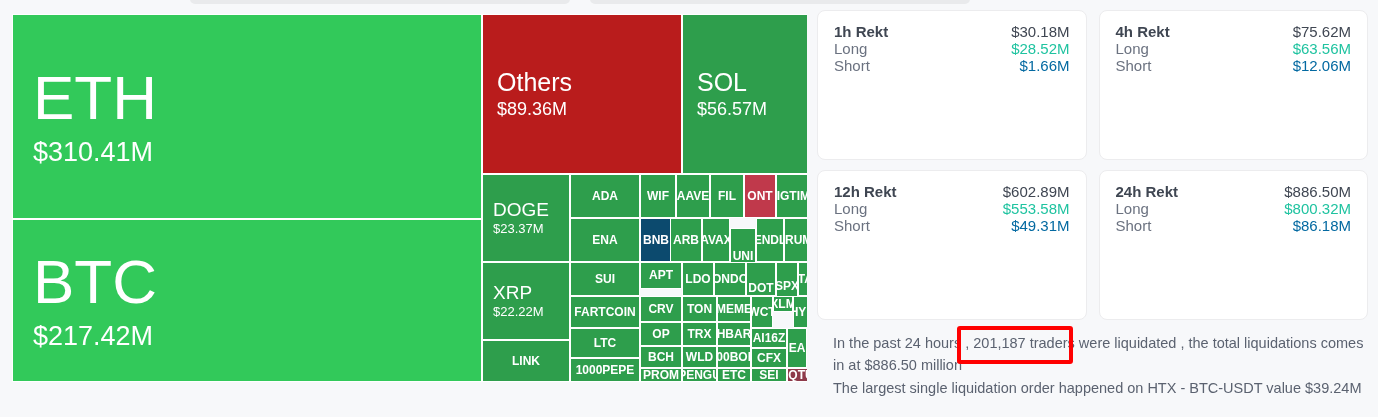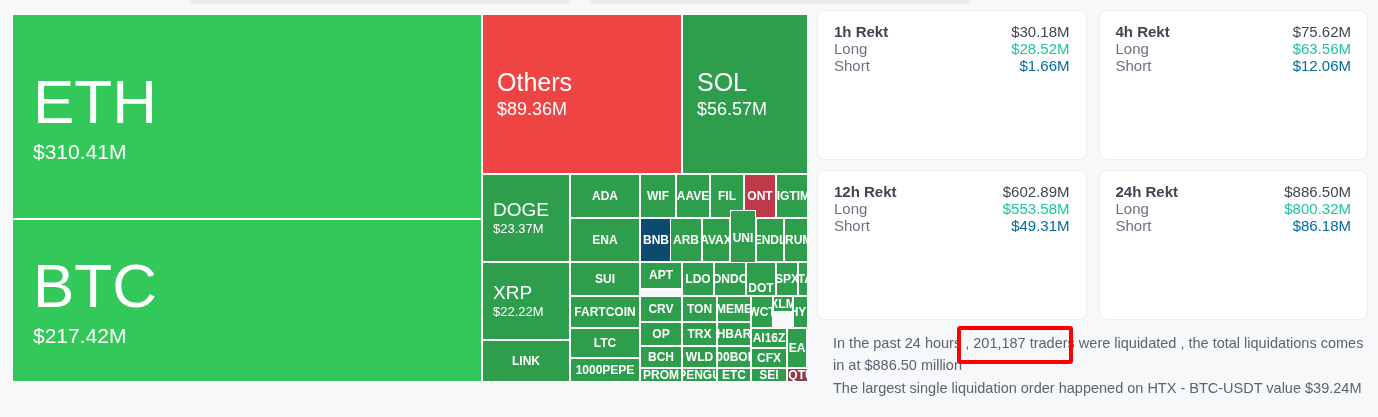--- a/index.html
+++ b/index.html
@@ -65,21 +65,21 @@
   .tile .sym {
     font-weight: 400;
     line-height: 1.05;
   }
   .tile .val {
     line-height: 1.15;
     margin-top: 6px;
   }
   
   .t-xxl .sym { font-size: 62px; padding-left: 20px; }
-  .t-xxl .val { font-size: 21px; padding-left: 20px; }
+  .t-xxl .val { font-size: 27px; padding-left: 20px; }
   .t-lg  .sym { font-size: 25px; padding-left: 14px; }
   .t-lg  .val { font-size: 18px; padding-left: 14px; margin-top: 4px; }
   .t-md  .sym { font-size: 19px; padding-left: 10px; }
   .t-md  .val { font-size: 13px; padding-left: 10px; margin-top: 2px; }
   .t-sm  { align-items: center; justify-content: center; }
   .t-sm  .sym { font-size: 12px; font-weight: 700; padding: 0 3px; }
   .t-xs  { align-items: center; justify-content: center; }
   .t-xs  .sym { font-size: 12px; font-weight: 700; padding: 0 2px; }
 
   
@@ -151,21 +151,21 @@
   <div class="treemap-wrap">
     <div class="treemap" id="treemap">
         <div class="tile t-xxl" style="left: 0px; top: 0px; width: 470px; height: 205px; background: rgb(50, 201, 90);">
           <div class="sym">ETH</div>
           <div class="val">$310.41M</div>
         </div>
         <div class="tile t-xxl" style="left: 0px; top: 205px; width: 470px; height: 163px; background: rgb(50, 201, 90);">
           <div class="sym">BTC</div>
           <div class="val">$217.42M</div>
         </div>
-        <div class="tile t-lg" style="left: 470px; top: 0px; width: 200px; height: 160px; background: #ef4444;">
+        <div class="tile t-lg" style="left: 470px; top: 0px; width: 200px; height: 160px; background: #b91c1c;">
           <div class="sym">Others</div>
           <div class="val">$89.36M</div>
         </div>
         <div class="tile t-lg" style="left: 670px; top: 0px; width: 128px; height: 160px; background: rgb(46, 158, 76);">
           <div class="sym">SOL</div>
           <div class="val">$56.57M</div>
         </div>
         <div class="tile t-md" style="left: 470px; top: 160px; width: 88px; height: 88px; background: rgb(46, 158, 76);">
           <div class="sym">DOGE</div>
           <div class="val">$23.37M</div>
@@ -212,21 +212,21 @@
         </div>
         <div class="tile t-sm" style="left: 628px; top: 204px; width: 32px; height: 44px; background: #0c4a6e;">
           <div class="sym">BNB</div>
         </div>
         <div class="tile t-sm" style="left: 658px; top: 204px; width: 32px; height: 44px; background: rgb(46, 158, 76);">
           <div class="sym">ARB</div>
         </div>
         <div class="tile t-sm" style="left: 690px; top: 204px; width: 28px; height: 44px; background: rgb(46, 158, 76);">
           <div class="sym">AVAX</div>
         </div>
-        <div class="tile t-sm" style="left: 718px; top: 196px; width: 26px; height: 56px; background: rgb(46, 158, 76);">
+        <div class="tile t-sm" style="left: 718px; top: 214px; width: 26px; height: 56px; background: rgb(46, 158, 76);">
           <div class="sym">UNI</div>
         </div>
         <div class="tile t-sm" style="left: 744px; top: 204px; width: 28px; height: 44px; background: rgb(46, 158, 76);">
           <div class="sym">PENDLE</div>
         </div>
         <div class="tile t-sm" style="left: 772px; top: 204px; width: 30px; height: 44px; background: rgb(46, 158, 76);">
           <div class="sym">TRUMP</div>
         </div>
         <div class="tile t-sm" style="left: 628px; top: 248px; width: 42px; height: 27px; background: rgb(46, 158, 76);">
           <div class="sym">APT</div>
@@ -245,21 +245,21 @@
         </div>
         <div class="tile t-sm" style="left: 670px; top: 248px; width: 32px; height: 34px; background: rgb(46, 158, 76);">
           <div class="sym">LDO</div>
         </div>
         <div class="tile t-sm" style="left: 702px; top: 248px; width: 32px; height: 34px; background: rgb(46, 158, 76);">
           <div class="sym">ONDO</div>
         </div>
         <div class="tile t-sm" style="left: 734px; top: 248px; width: 30px; height: 34px; background: rgb(46, 158, 76); justify-content: flex-end;">
           <div class="sym">DOT</div>
         </div>
-        <div class="tile t-sm" style="left: 764px; top: 248px; width: 22px; height: 34px; background: rgb(46, 158, 76);">
+        <div class="tile t-sm" style="left: 764px; top: 248px; width: 22px; height: 48px; background: rgb(46, 158, 76);">
           <div class="sym">SPX</div>
         </div>
         <div class="tile t-sm" style="left: 786px; top: 248px; width: 24px; height: 34px; background: rgb(46, 158, 76);">
           <div class="sym">TAO</div>
         </div>
         <div class="tile t-sm" style="left: 670px; top: 282px; width: 35px; height: 26px; background: rgb(46, 158, 76);">
           <div class="sym">TON</div>
         </div>
         <div class="tile t-sm" style="left: 670px; top: 308px; width: 35px; height: 24px; background: rgb(46, 158, 76);">
           <div class="sym">TRX</div>

